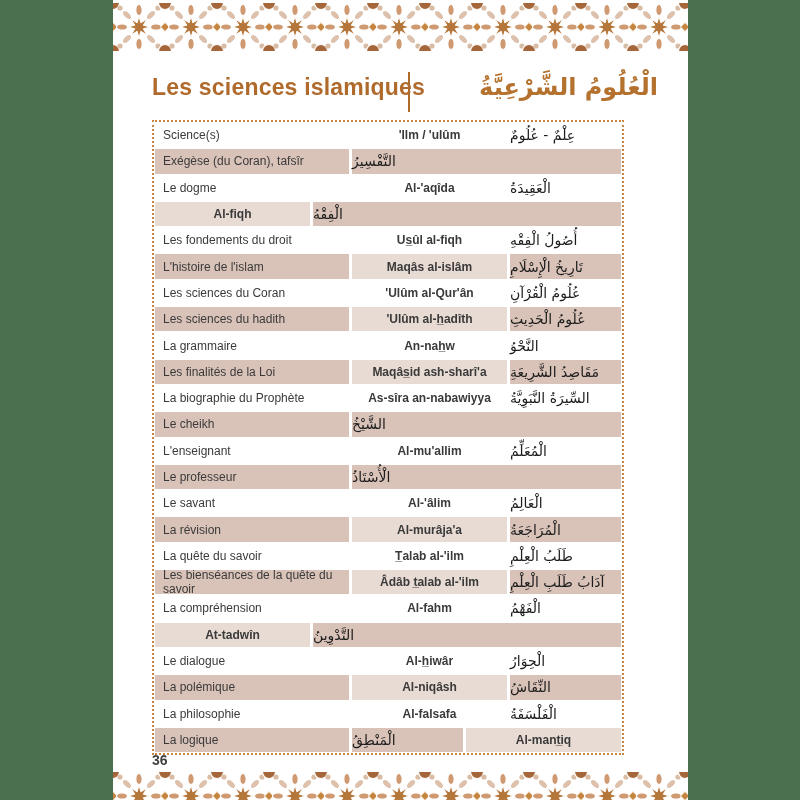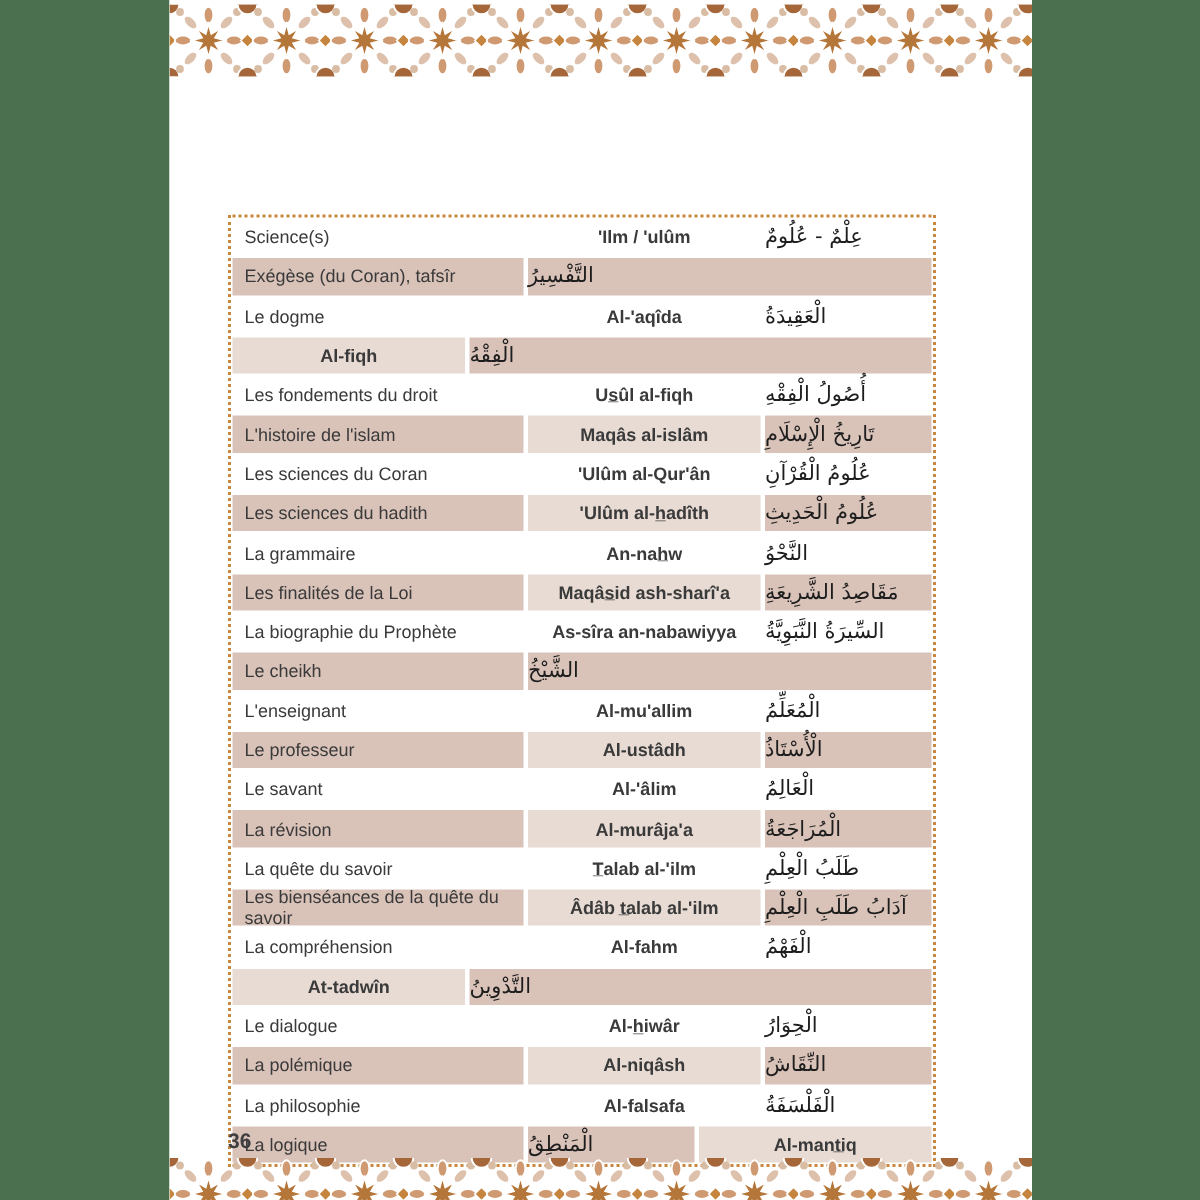--- a/index.html
+++ b/index.html
@@ -27,21 +27,21 @@
   .title-divider{position:absolute;left:295px;top:10px;width:2px;height:40px;background:#b06a2b;}
   .title-ar{
     position:absolute;right:30px;top:2px;width:240px;text-align:right;
     font-size:24px;font-weight:bold;color:#b5722f;direction:rtl;
     font-family:"DejaVu Sans", sans-serif;line-height:46px;
   }
 
   .vocab-table{
     position:absolute;left:39px;top:120px;width:466px;height:629px;
     border:2px dotted #c8863f;background:#ffffff;padding:1px;
-    display:flex;flex-direction:column;gap:2px;box-sizing:content-box;margin-top:23px;
+    display:flex;flex-direction:column;gap:2px;box-sizing:content-box;
   }
   .vrow{display:flex;gap:3px;flex:1;min-height:0;}
   .cell{display:flex;align-items:center;background:transparent;}
   .cell.fr{width:194px;padding-left:8px;box-sizing:border-box;
     font-size:12px;color:#3a3a3a;}
   .cell.tr{width:155px;justify-content:center;text-align:center;
     font-size:12px;color:#3a3a3a;font-weight:bold;}
   .cell.ar{flex:1;justify-content:flex-end;padding-right:8px;direction:rtl;
     font-family:"DejaVu Sans", sans-serif;font-size:14px;color:#1d1d1d;line-height:1;}
   .vrow:nth-child(even) .cell.fr,
@@ -97,20 +97,25 @@
         <use href="#tile1" x="260"></use>
         <use href="#tile1" x="312"></use>
         <use href="#tile1" x="364"></use>
         <use href="#tile1" x="416"></use>
         <use href="#tile1" x="468"></use>
         <use href="#tile1" x="520"></use>
         <use href="#tile1" x="572"></use>
       </svg>
   </div>
 
+  <div class="header">
+    <div class="title-fr">Les sciences islamiques</div>
+    <div class="title-divider"></div>
+    <div class="title-ar">الْعُلُومُ الشَّرْعِيَّةُ</div>
+  </div>
 
   <div class="vocab-table">
       <div class="vrow">
     <div class="cell fr">Science(s)</div>
     <div class="cell tr">'Ilm / 'ulûm</div>
     <div class="cell ar">عِلْمٌ - عُلُومٌ</div>
   </div>
       <div class="vrow">
     <div class="cell fr">Exégèse (du Coran), tafsîr</div>
     <div class="cell ar">التَّفْسِيرُ</div>
@@ -163,21 +168,20 @@
     <div class="cell fr">Le cheikh</div>
     <div class="cell ar">الشَّيْخُ</div>
   </div>
       <div class="vrow">
     <div class="cell fr">L'enseignant</div>
     <div class="cell tr">Al-mu'allim</div>
     <div class="cell ar">الْمُعَلِّمُ</div>
   </div>
       <div class="vrow">
     <div class="cell fr">Le professeur</div>
-    <div class="cell tr">Al-ustâdh</div>
     <div class="cell ar">الْأُسْتَاذُ</div>
   </div>
       <div class="vrow">
     <div class="cell fr">Le savant</div>
     <div class="cell tr">Al-'âlim</div>
     <div class="cell ar">الْعَالِمُ</div>
   </div>
       <div class="vrow">
     <div class="cell fr">La révision</div>
     <div class="cell tr">Al-murâja'a</div>

